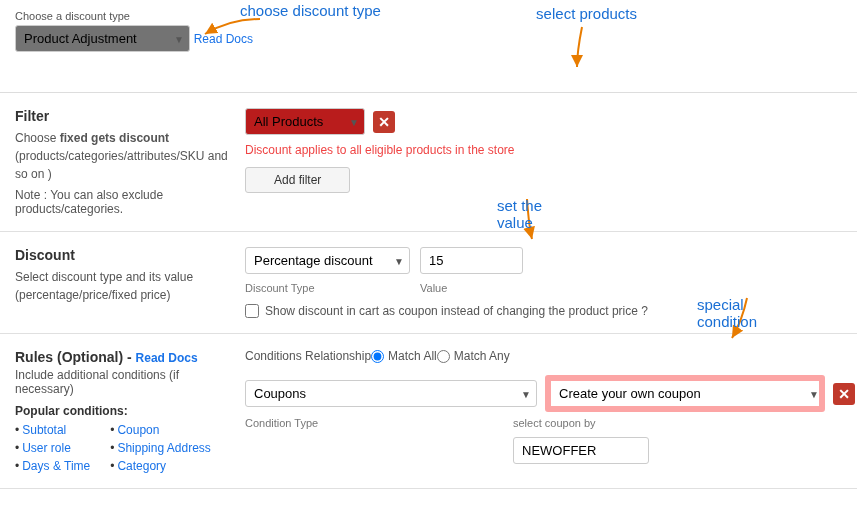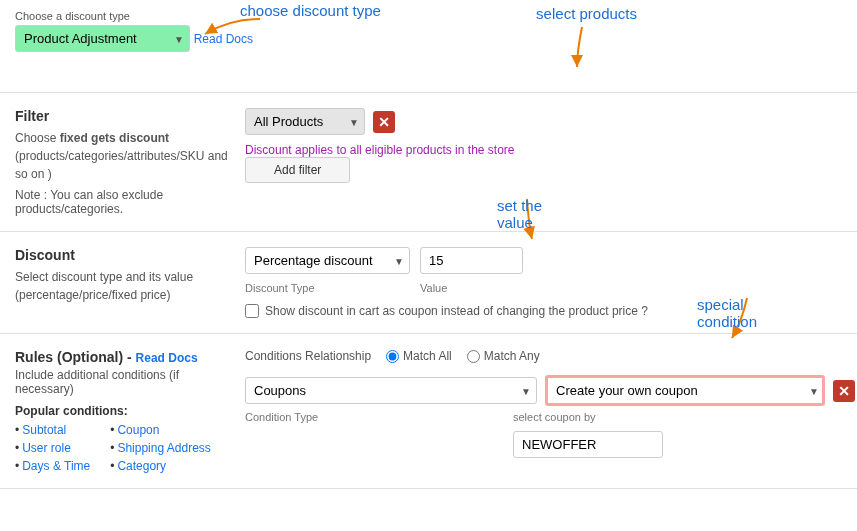--- a/index.html
+++ b/index.html
@@ -26,21 +26,21 @@
       font-size: 11px;
       color: #555;
       display: block;
       margin-bottom: 3px;
     }
     .discount-type-select {
       padding: 5px 8px 5px 8px;
       border: 1px solid #ccc;
       border-radius: 3px;
       font-size: 13px;
-      background: #86efac;
+      background: #737373;
       cursor: pointer;
       appearance: none;
       -webkit-appearance: none;
       width: 175px;
     }
     .select-wrapper {
       position: relative;
       display: inline-block;
     }
     .select-wrapper::after {
@@ -105,21 +105,21 @@
       display: flex;
       align-items: center;
       gap: 8px;
       margin-bottom: 8px;
     }
     .product-select {
       padding: 5px 25px 5px 8px;
       border: 1px solid #ccc;
       border-radius: 3px;
       font-size: 13px;
-      background: #e5e5e5;
+      background: #b91c1c;
       cursor: pointer;
       appearance: none;
       -webkit-appearance: none;
       width: 120px;
     }
     .remove-btn {
       background: #c0392b;
       color: #fff;
       border: none;
       border-radius: 3px;
@@ -128,21 +128,22 @@
       cursor: pointer;
       font-size: 14px;
       display: flex;
       align-items: center;
       justify-content: center;
       font-weight: bold;
       line-height: 1;
     }
     .helper-text {
       font-size: 12px;
-      color: #a21caf;
+      color: #ef4444;
+      margin-bottom: 10px;
     }
     .add-filter-btn {
       padding: 5px 28px;
       border: 1px solid #ccc;
       border-radius: 3px;
       background: #f5f5f5;
       cursor: pointer;
       font-size: 12px;
       color: #333;
     }
@@ -239,21 +240,20 @@
     }
     .popular-link::before {
       content: '•';
       color: #333;
     }
 
     
     .conditions-row {
       display: flex;
       align-items: flex-start;
-      gap: 15px;
       margin-bottom: 12px;
       font-size: 12px;
       color: #555;
     }
     .radio-label {
       display: flex;
       align-items: center;
       gap: 4px;
       cursor: pointer;
     }
@@ -269,21 +269,21 @@
       border-radius: 3px;
       font-size: 13px;
       background: #fff;
       cursor: pointer;
       appearance: none;
       -webkit-appearance: none;
       width: 292px;
     }
     .coupon-select {
       padding: 5px 25px 5px 8px;
-      border: 3px solid #fca5a5;
+      border: 6px solid #fca5a5;
       border-radius: 3px;
       font-size: 13px;
       background: #fff;
       cursor: pointer;
       appearance: none;
       -webkit-appearance: none;
       width: 280px;
     }
     .condition-labels {
       display: flex;
@@ -294,21 +294,21 @@
       font-size: 11px;
       color: #777;
     }
     .condition-label-type { width: 260px; }
     .condition-label-coupon { width: 280px; }
     .coupon-input {
       padding: 5px 8px;
       border: 1px solid #ccc;
       border-radius: 3px;
       font-size: 13px;
-      width: 150px;
+      width: 136px;
       margin-left: 268px;
     }
 
     
     .page-wrapper {
       position: relative;
     }
   </style>
 </head>
 <body>

